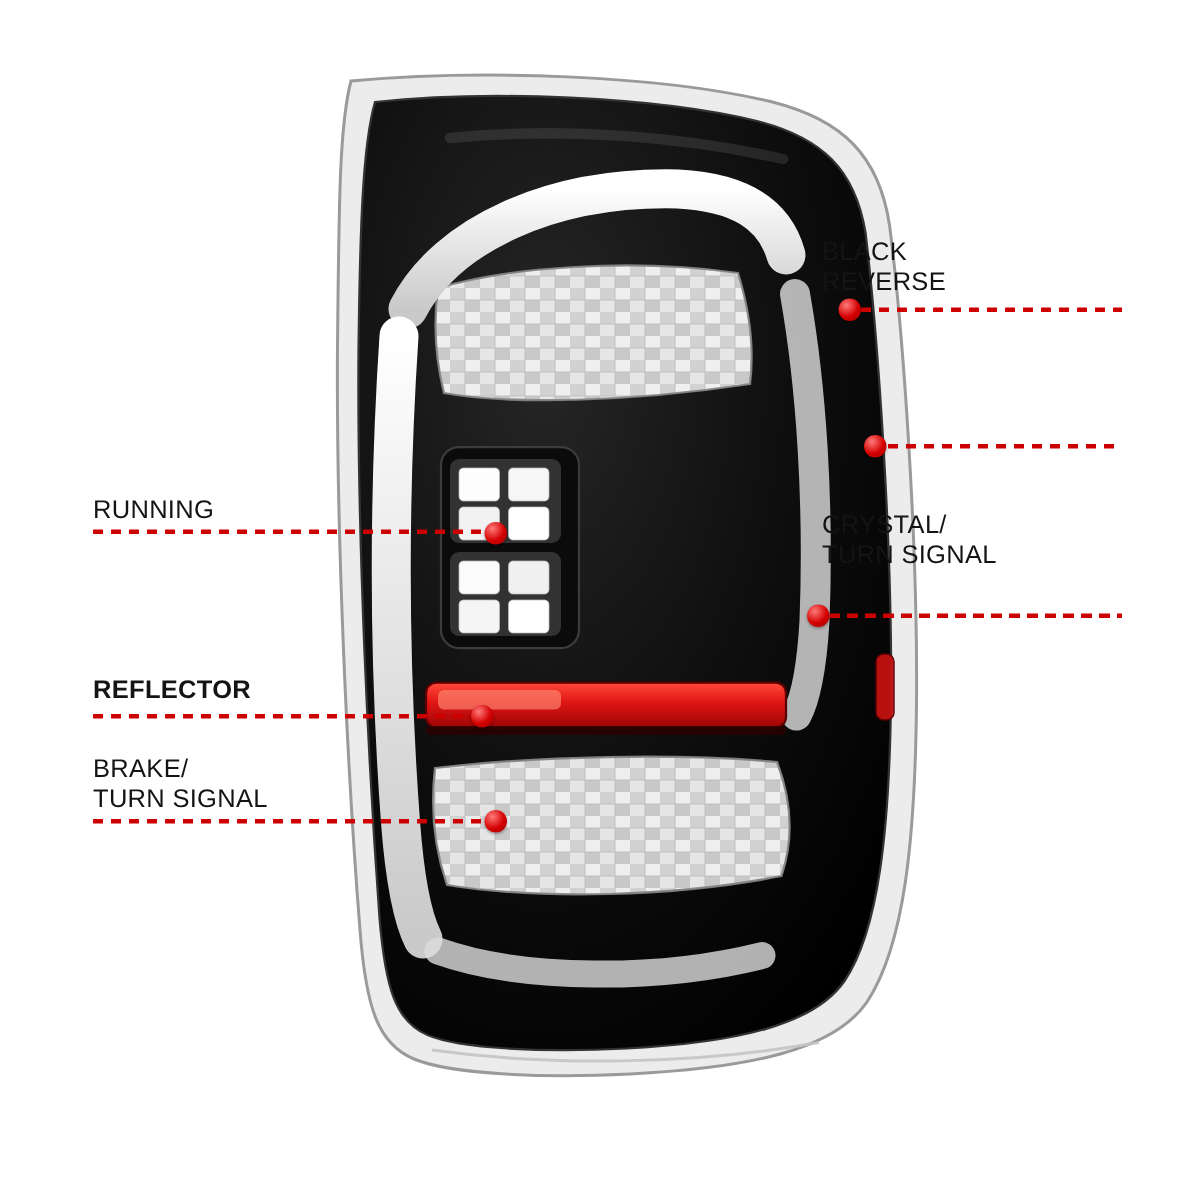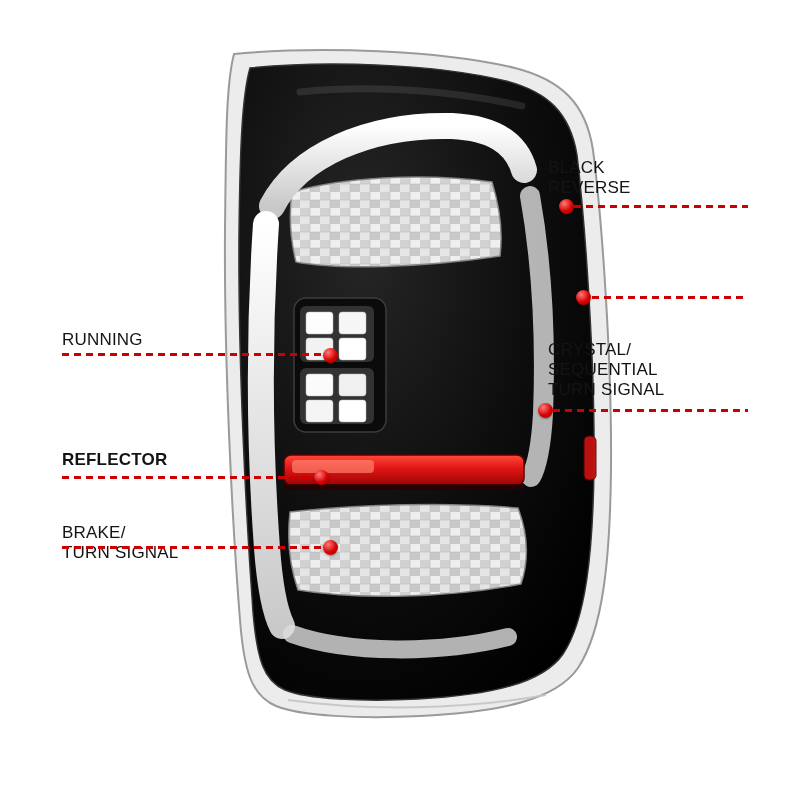--- a/index.html
+++ b/index.html
@@ -108,40 +108,39 @@
   </div>
   <div class="co-line" style="left:62px;top:353px;width:260px;"></div>
   <div class="co-dot" style="left:323px;top:348px;"></div>
 
   <div class="co-label left" style="left:62px;top:450px;font-weight:bold;">
     <span>REFLECTOR</span>
   </div>
   <div class="co-line" style="left:62px;top:476px;width:254px;"></div>
   <div class="co-dot" style="left:314px;top:470px;"></div>
 
-  <div class="co-label left" style="left:62px;top:503px;margin-top:20px;">
+  <div class="co-label left" style="left:62px;top:503px;">
     <span>BRAKE/</span>
     <span>TURN SIGNAL</span>
   </div>
   <div class="co-line" style="left:62px;top:546px;width:262px;"></div>
   <div class="co-dot" style="left:323px;top:540px;"></div>
 
   <div class="co-label right" style="right:52px;top:158px;">
     <span>BLACK</span>
     <span>REVERSE</span>
   </div>
   <div class="co-line" style="left:574px;top:205px;width:174px;"></div>
   <div class="co-dot" style="left:559px;top:199px;"></div>
 
   <div class="co-label right" style="right:52px;top:250px;">
   </div>
   <div class="co-line" style="left:592px;top:296px;width:156px;"></div>
   <div class="co-dot" style="left:576px;top:290px;"></div>
 
   <div class="co-label right" style="right:52px;top:340px;">
     <span>CRYSTAL/</span>
-    <span>SEQUENTIAL</span>
     <span>TURN SIGNAL</span>
   </div>
   <div class="co-line" style="left:553px;top:409px;width:195px;"></div>
   <div class="co-dot" style="left:538px;top:403px;"></div>
 
 </div>
 
 </body></html>

